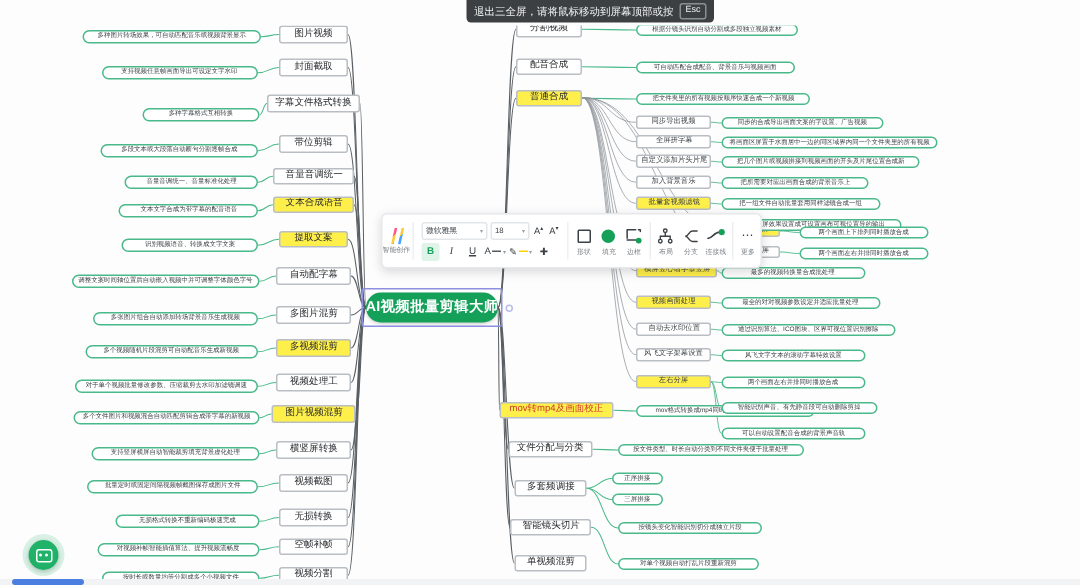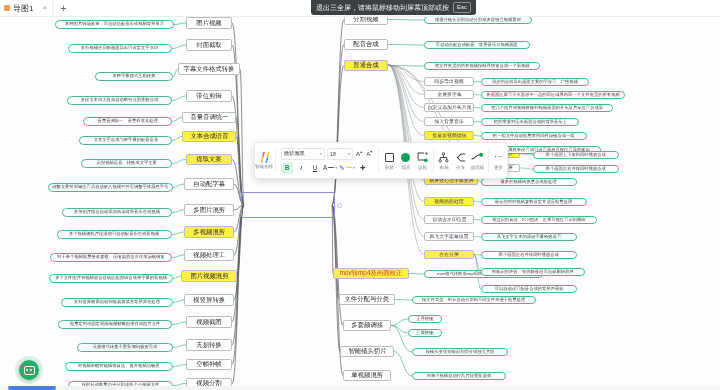--- a/index.html
+++ b/index.html
@@ -192,28 +192,20 @@
   #hscroll .thumb {
     position: absolute; left: 8px; top: 0; width: 48px; height: 4px;
     background: #4a7fe0; border-radius: 2px;
   }
 </style>
 </head>
 <body>
 
 <div id="app">
 
-  <div id="tabbar">
-    <div class="tab">
-      <span class="tab-dot"></span>
-      <span class="tab-label">导图1</span>
-      <span class="tab-close">×</span>
-    </div>
-    <div class="tab-new">+</div>
-  </div>
 
   <div id="fs-toast">
     <span>退出三全屏，请将鼠标移动到屏幕顶部或按</span>
     <span class="esc-key">Esc</span>
   </div>
 
   <div id="canvas">
     <svg id="edges" viewBox="0 0 720 373" preserveAspectRatio="none">
         <path d="M244,188 C238,188 238,6 232,6" stroke="#5a5f64" stroke-width="0.7" fill="none"></path>
         <path d="M244,188 C238,188 238,28 232,28" stroke="#5a5f64" stroke-width="0.7" fill="none"></path>
@@ -529,20 +521,23 @@
         </div>
         <div class="node n-l2" style="left: 481px; top: 251px; width: 104px; height: 8px;">
           <span style="transform: scale(0.98);">智能识别声音、有先静音段可自动删除剪掉</span>
         </div>
         <div class="node n-l2" style="left: 481px; top: 268px; width: 96px; height: 8px;">
           <span style="transform: scale(0.98);">可以自动设置配音合成的背景声音轨</span>
         </div>
       </div>
 
     <div class="root-sel" id="root-sel" style="left: 241px; top: 175px; width: 94px; height: 26px;"></div>
+    <div class="node n-root" id="root-node" style="left: 244px; top: 178px; width: 88px; height: 20px;">
+      <span>AI视频批量剪辑大师</span>
+    </div>
     <div class="root-handle" id="root-handle" style="left: 337px; top: 185.5px;"></div>
   </div>
 
   <div id="toolbar">
 
     <div class="tb-ai">
       <span class="ai-glyph"></span>
       <span class="ai-label">智能创作</span>
     </div>
     <div class="tb-sep"></div>

